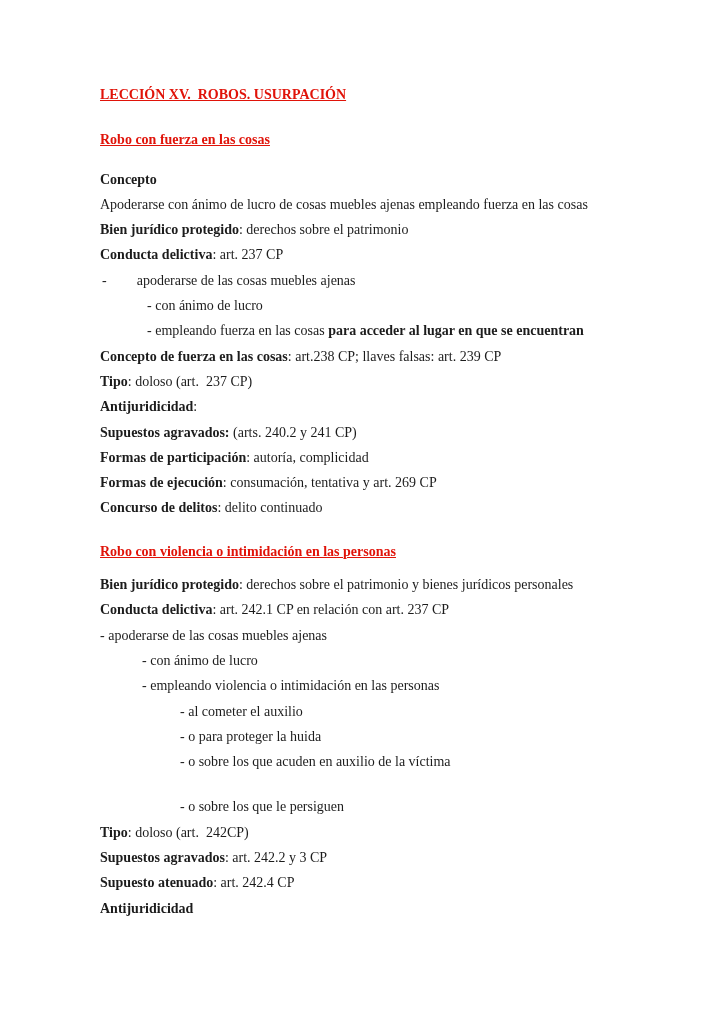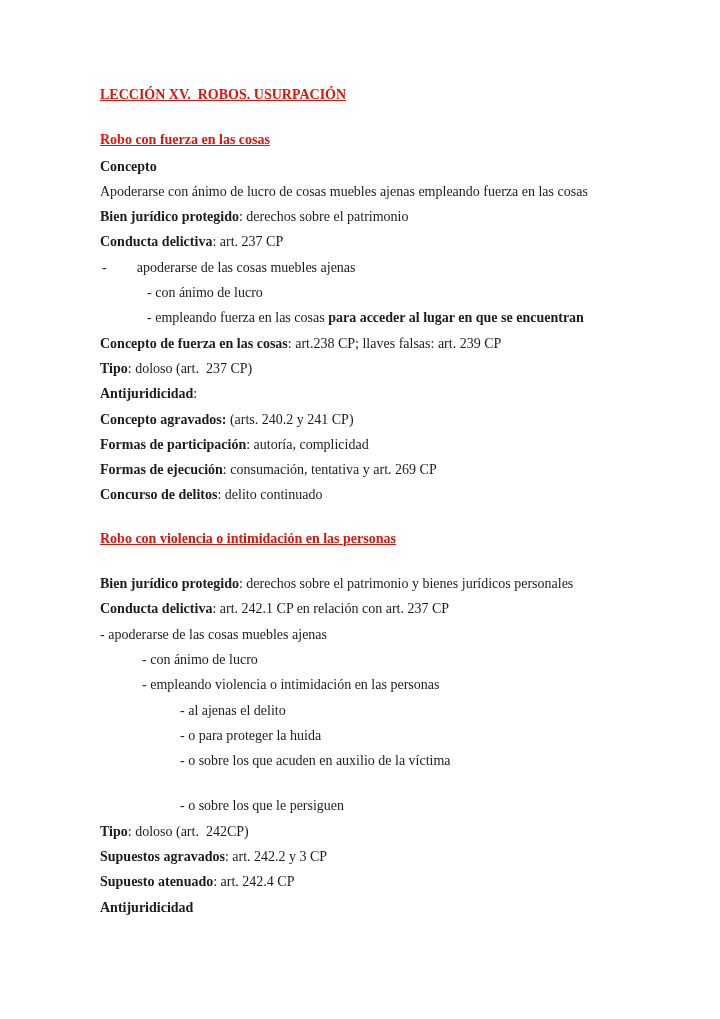--- a/index.html
+++ b/index.html
@@ -28,55 +28,55 @@
   h1.doc-title{
     font-weight:bold;
     color:var(--heading-red,#e01309);
     text-decoration:underline;
   }
   h2.section-heading{
     font-weight:bold;
     color:var(--heading-red,#e01309);
     text-decoration:underline;
   }
-  h2.section-heading.s1{margin-top:20px;margin-bottom:1px;}
-  h2.section-heading.s2{margin-top:18px;margin-bottom:20px;text-decoration:underline;}
+  h2.section-heading.s1{margin-top:20px;margin-bottom:14px;}
+  h2.section-heading.s2{margin-top:18px;margin-bottom:8px;text-decoration:underline;}
   .doc-line .b{font-weight:bold;}
 </style>
 </head>
 <body>
 
 <div class="page">
   <div class="content">
     <h1 class="doc-title">LECCIÓN XV.  ROBOS. USURPACIÓN</h1>
     <h2 class="section-heading s1">Robo con fuerza en las cosas</h2>
     <div id="s1-lines">
         <p class="doc-line"><span class="b">Concepto</span></p>
         <p class="doc-line"><span>Apoderarse con ánimo de lucro de cosas muebles ajenas empleando fuerza en las cosas</span></p>
         <p class="doc-line"><span class="b">Bien jurídico protegido</span><span>: derechos sobre el patrimonio</span></p>
         <p class="doc-line"><span class="b">Conducta delictiva</span><span>: art. 237 CP</span></p>
         <p class="doc-line" style="padding-left: 2px;"><span style="padding-right: 30px;">-</span><span>apoderarse de las cosas muebles ajenas</span></p>
         <p class="doc-line" style="padding-left: 47px;"><span>- con ánimo de lucro</span></p>
         <p class="doc-line" style="padding-left: 47px;"><span>- empleando fuerza en las cosas </span><span class="b">para acceder al lugar en que se encuentran</span></p>
         <p class="doc-line"><span class="b">Concepto de fuerza en las cosas</span><span>: art.238 CP; llaves falsas: art. 239 CP</span></p>
         <p class="doc-line"><span class="b">Tipo</span><span>: doloso (art.  237 CP)</span></p>
         <p class="doc-line"><span class="b">Antijuridicidad</span><span>:</span></p>
-        <p class="doc-line"><span class="b">Concepto agravados:</span><span> (arts. 240.2 y 241 CP)</span></p>
+        <p class="doc-line"><span class="b">Supuestos agravados:</span><span> (arts. 240.2 y 241 CP)</span></p>
         <p class="doc-line"><span class="b">Formas de participación</span><span>: autoría, complicidad</span></p>
         <p class="doc-line"><span class="b">Formas de ejecución</span><span>: consumación, tentativa y art. 269 CP</span></p>
         <p class="doc-line"><span class="b">Concurso de delitos</span><span>: delito continuado</span></p>
       </div>
     <h2 class="section-heading s2">Robo con violencia o intimidación en las personas</h2>
     <div id="s2-lines">
         <p class="doc-line"><span class="b">Bien jurídico protegido</span><span>: derechos sobre el patrimonio y bienes jurídicos personales</span></p>
         <p class="doc-line"><span class="b">Conducta delictiva</span><span>: art. 242.1 CP en relación con art. 237 CP</span></p>
         <p class="doc-line"><span>- apoderarse de las cosas muebles ajenas</span></p>
         <p class="doc-line" style="padding-left: 42px;"><span>- con ánimo de lucro</span></p>
         <p class="doc-line" style="padding-left: 42px;"><span>- empleando violencia o intimidación en las personas</span></p>
-        <p class="doc-line" style="padding-left: 80px;"><span>- al ajenas el delito</span></p>
+        <p class="doc-line" style="padding-left: 80px;"><span>- al cometer el auxilio</span></p>
         <p class="doc-line" style="padding-left: 80px;"><span>- o para proteger la huida</span></p>
         <p class="doc-line" style="padding-left: 80px; font-family: Liberation Serif, serif;"><span>- o sobre los que acuden en auxilio de la víctima</span></p>
         <p class="doc-line" style="padding-left: 80px; margin-top: 20px;"><span>- o sobre los que le persiguen</span></p>
         <p class="doc-line"><span class="b">Tipo</span><span>: doloso (art.  242CP)</span></p>
         <p class="doc-line"><span class="b">Supuestos agravados</span><span>: art. 242.2 y 3 CP</span></p>
         <p class="doc-line"><span class="b">Supuesto atenuado</span><span>: art. 242.4 CP</span></p>
         <p class="doc-line"><span class="b">Antijuridicidad</span></p>
       </div>
   </div>
 </div>

